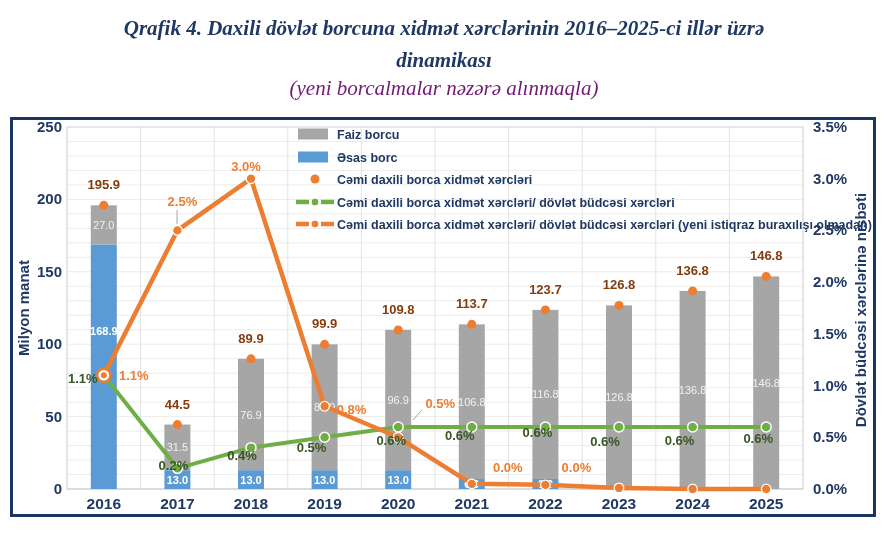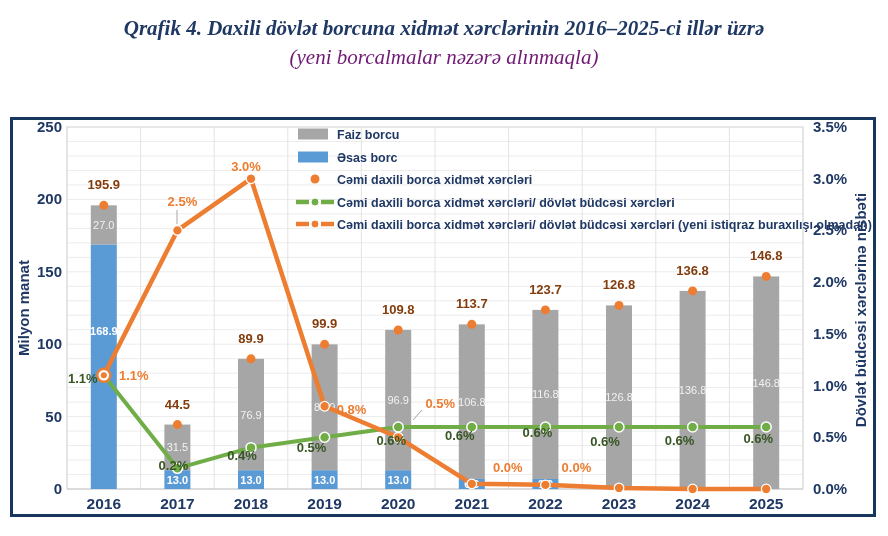--- a/index.html
+++ b/index.html
@@ -12,20 +12,21 @@
   .t3{font-size:21px;font-style:italic;line-height:1.2;color:#701a75;}
   .chart-frame{position:absolute;left:10px;top:117px;width:860px;height:394px;
                border:3px solid #17375e;background:#fff;}
   svg text{font-family:"Liberation Sans",sans-serif;}
 </style>
 </head>
 <body>
 
 <div class="titles">
   <div class="t1">Qrafik 4. Daxili dövlət borcuna xidmət xərclərinin 2016–2025-ci illər üzrə</div>
+  <div class="t2">dinamikası</div>
   <div class="t3">(yeni borcalmalar nəzərə alınmaqla)</div>
 </div>
 
 <div class="chart-frame">
   <svg id="chart-svg" width="860" height="394" viewBox="0 0 860 394">
       <line x1="54" y1="354.52" x2="790" y2="354.52" stroke="#ECECEC" stroke-width="1"></line>
       <line x1="54" y1="340.04" x2="790" y2="340.04" stroke="#ECECEC" stroke-width="1"></line>
       <line x1="54" y1="325.56" x2="790" y2="325.56" stroke="#ECECEC" stroke-width="1"></line>
       <line x1="54" y1="311.08" x2="790" y2="311.08" stroke="#ECECEC" stroke-width="1"></line>
       <line x1="54" y1="296.6" x2="790" y2="296.6" stroke="#ECECEC" stroke-width="1"></line>

